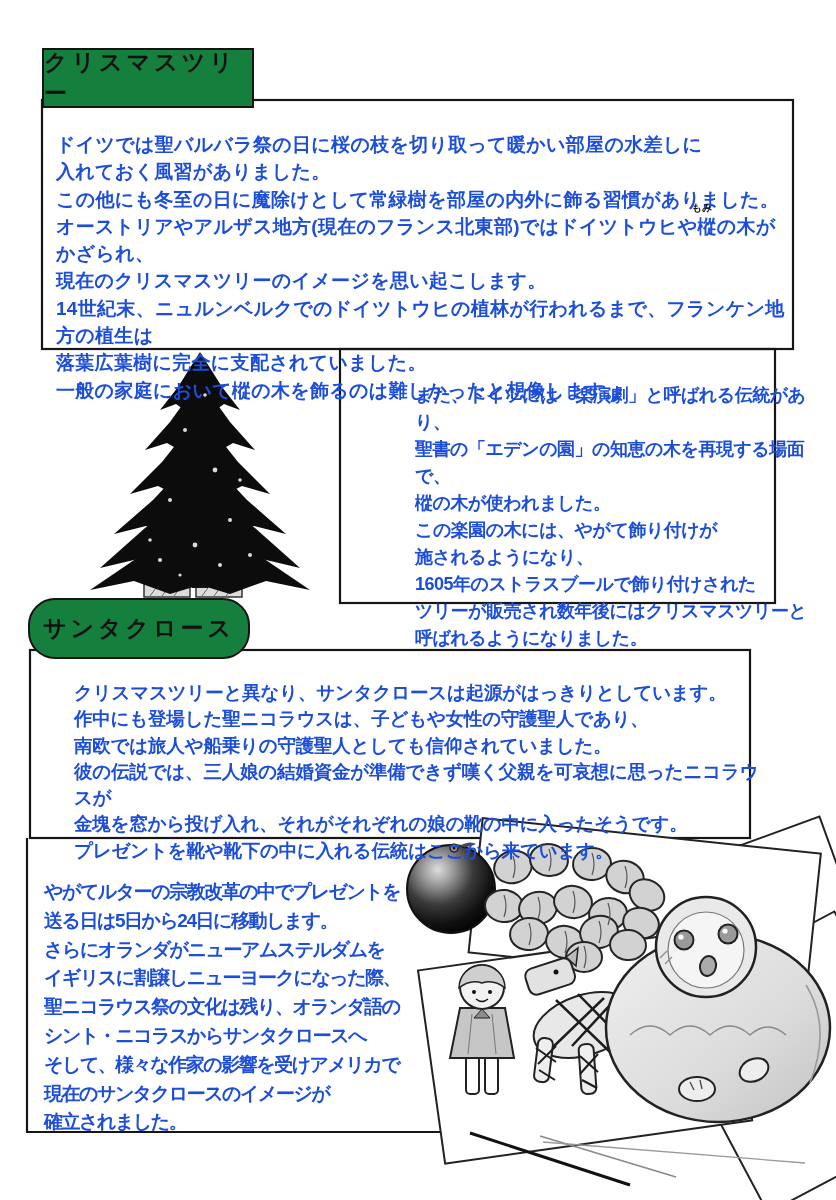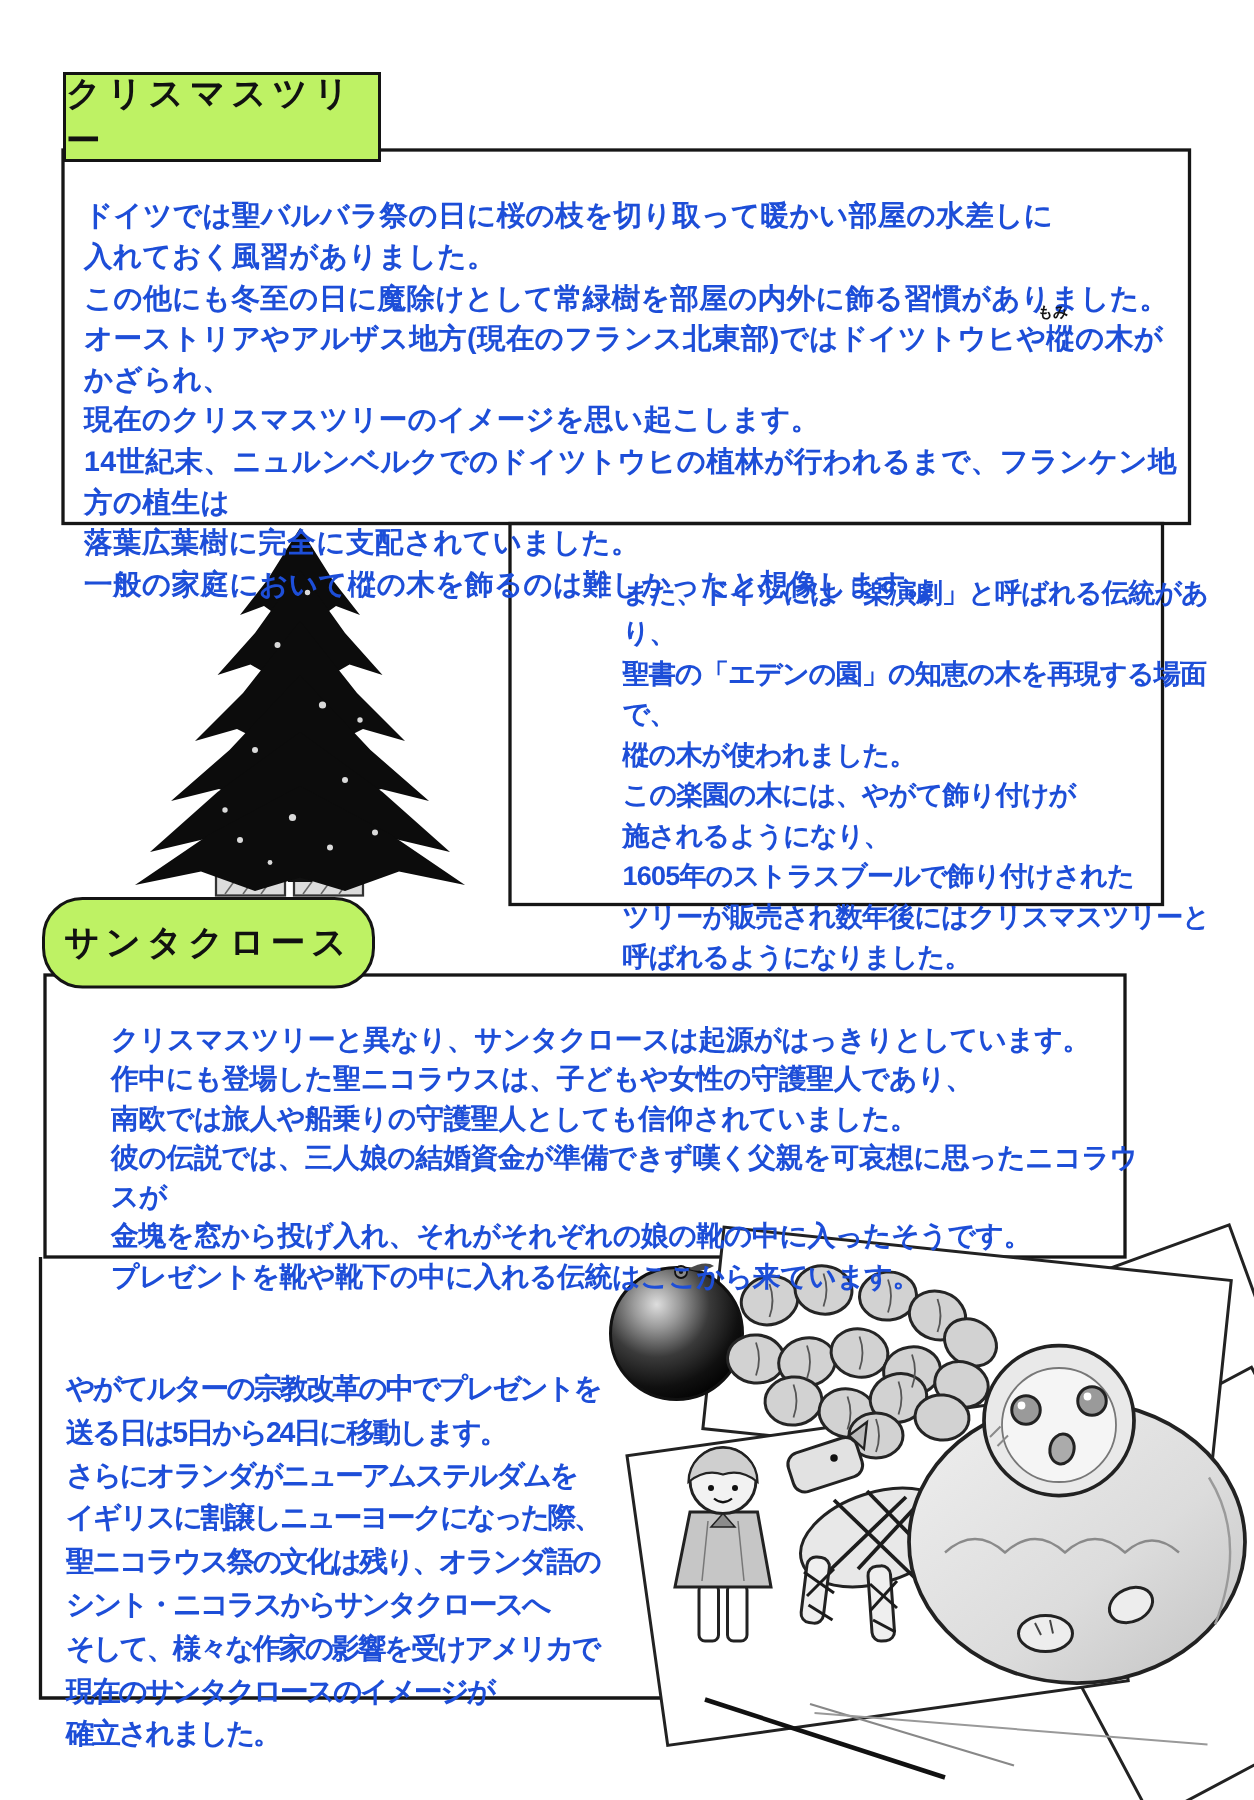--- a/index.html
+++ b/index.html
@@ -11,27 +11,27 @@
   svg.layer{position:absolute;left:0;top:0;}
   .frames{z-index:1;}
   .illus{z-index:2;}
   .txt{
     position:absolute;white-space:pre-line;z-index:3;
     font-weight:600;color:#1d4ed8;
   }
   .txt.b1{left:56px;top:131px;font-size:19px;line-height:27.3px;letter-spacing:0.3px;width:730px;}
   .txt.b2{left:368px;top:382px;font-size:18px;line-height:27px;letter-spacing:-0.5px;width:400px;margin-left:47px;}
   .txt.b3{left:50px;top:680px;font-size:18.5px;line-height:26.3px;letter-spacing:-0.2px;width:700px;margin-left:24px;}
-  .txt.b4{left:44px;top:878px;font-size:19px;line-height:28.8px;letter-spacing:-1.5px;font-weight:700;width:380px;margin-top:35px;}
+  .txt.b4{left:44px;top:878px;font-size:19px;line-height:28.8px;letter-spacing:-1.5px;font-weight:700;width:380px;}
   .furigana{
     position:absolute;left:688px;top:201px;width:28px;text-align:center;
     font-size:10px;font-weight:700;z-index:3;letter-spacing:0;
   }
   .titlebox{
-    position:absolute;background:#bef264;border:2.5px solid #141414;
+    position:absolute;background:#15803d;border:2.5px solid #141414;
     display:flex;align-items:center;justify-content:center;z-index:4;
     font-family:"DejaVu Serif","Liberation Serif",serif;
     font-size:23px;font-weight:600;letter-spacing:4px;color:#111;
   }
   .titlebox.t1{left:42px;top:48px;width:208px;height:56px;}
   .titlebox.t2{left:28px;top:598px;width:218px;height:57px;border-radius:27px;}
 </style>
 </head>
 <body>
 

